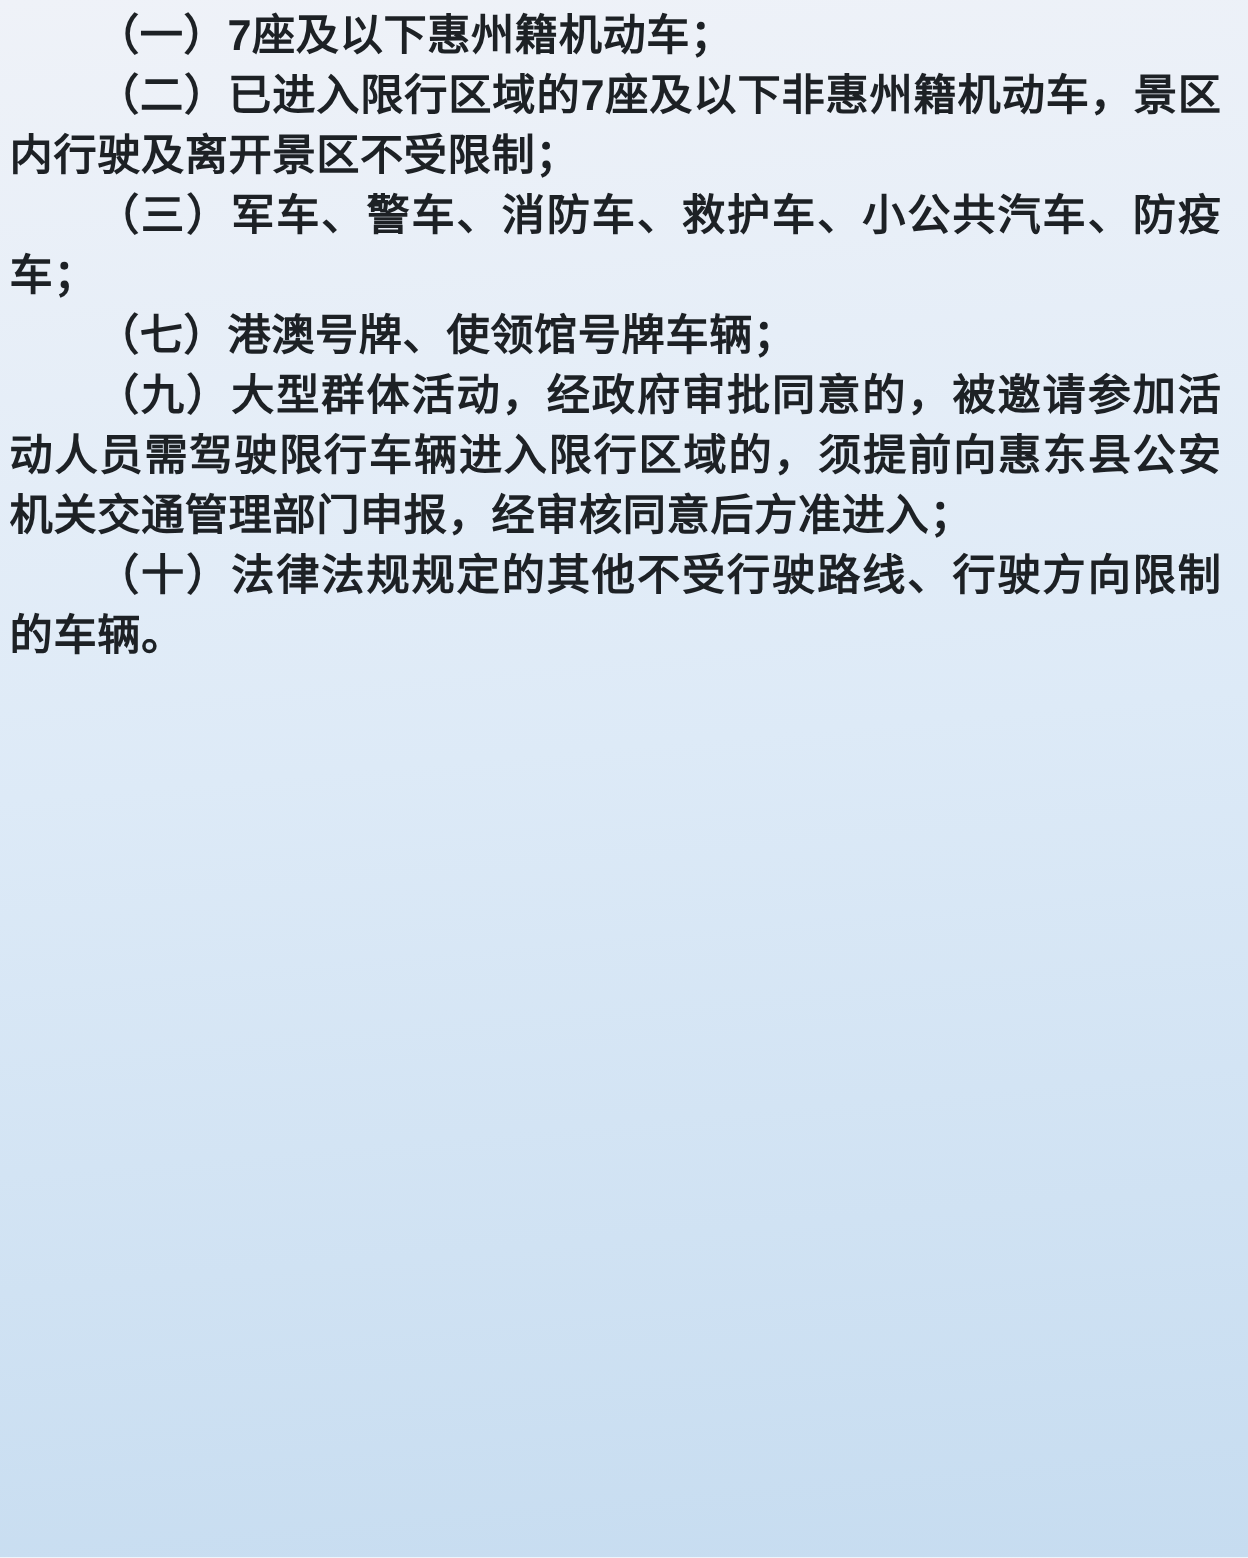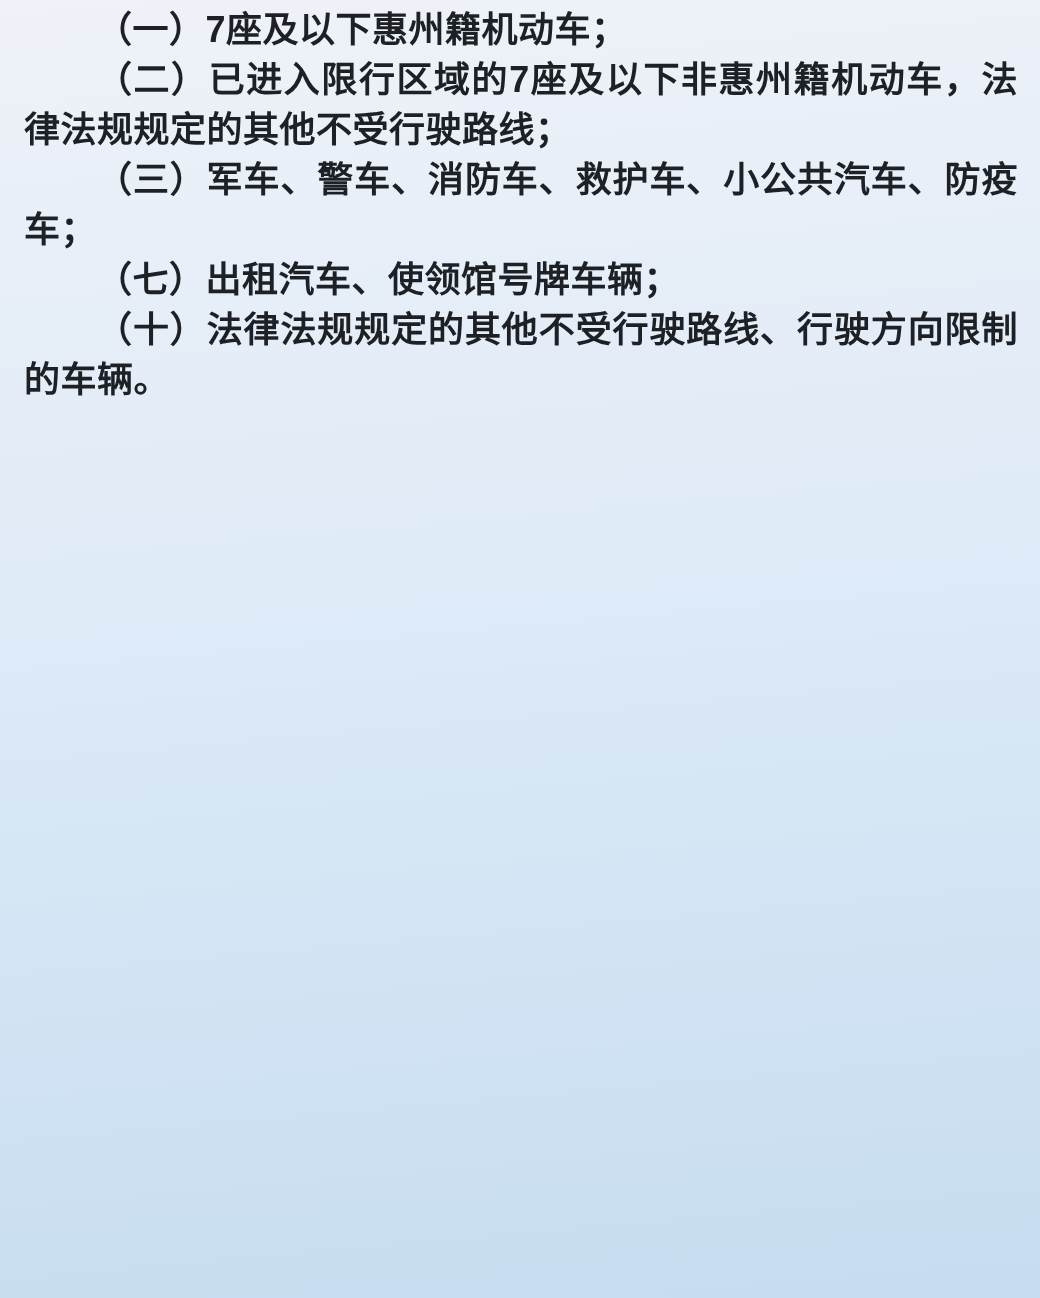--- a/index.html
+++ b/index.html
@@ -8,21 +8,21 @@
   }
   body {
     width: 1040px;
     height: 1298px;
     overflow: hidden;
   }
   .page {
     box-sizing: border-box;
     width: 1040px;
     height: 1298px;
-    padding: 5px 22px 10px 24px;
+    padding: 5px 22px 10px 8px;
     
     background: linear-gradient(175deg, #eff2f8 0%, #ddeaf7 48%, #c6dcf0 100%);
     color: #1d2125;
     font-family: "Liberation Sans", "DejaVu Sans", sans-serif;
     font-weight: 700;
     font-size: 36px;
     line-height: 50px;
     letter-spacing: 0.5px;
   }
   .para {
@@ -32,17 +32,18 @@
     text-justify: inter-ideograph;
     word-break: normal;
     overflow-wrap: break-word;
   }
 </style>
 </head>
 <body>
 
 <div class="page" style="background: linear-gradient(175deg, rgb(239, 242, 248) 0%, rgb(221, 234, 247) 48%, rgb(198, 220, 240) 100%); color: rgb(29, 33, 37);">
   <p class="para">（一）7座及以下惠州籍机动车；</p>
-  <p class="para">（二）已进入限行区域的7座及以下非惠州籍机动车，法律法规规定的其他不受行驶路线；</p>
+  <p class="para">（二）已进入限行区域的7座及以下非惠州籍机动车，景区内行驶及离开景区不受限制；</p>
   <p class="para">（三）军车、警车、消防车、救护车、小公共汽车、防疫车；</p>
-  <p class="para">（七）出租汽车、使领馆号牌车辆；</p>
+  <p class="para">（七）港澳号牌、使领馆号牌车辆；</p>
+  <p class="para">（九）大型群体活动，经政府审批同意的，被邀请参加活动人员需驾驶限行车辆进入限行区域的，须提前向惠东县公安机关交通管理部门申报，经审核同意后方准进入；</p>
   <p class="para">（十）法律法规规定的其他不受行驶路线、行驶方向限制的车辆。</p>
 </div>
 
 </body></html>

